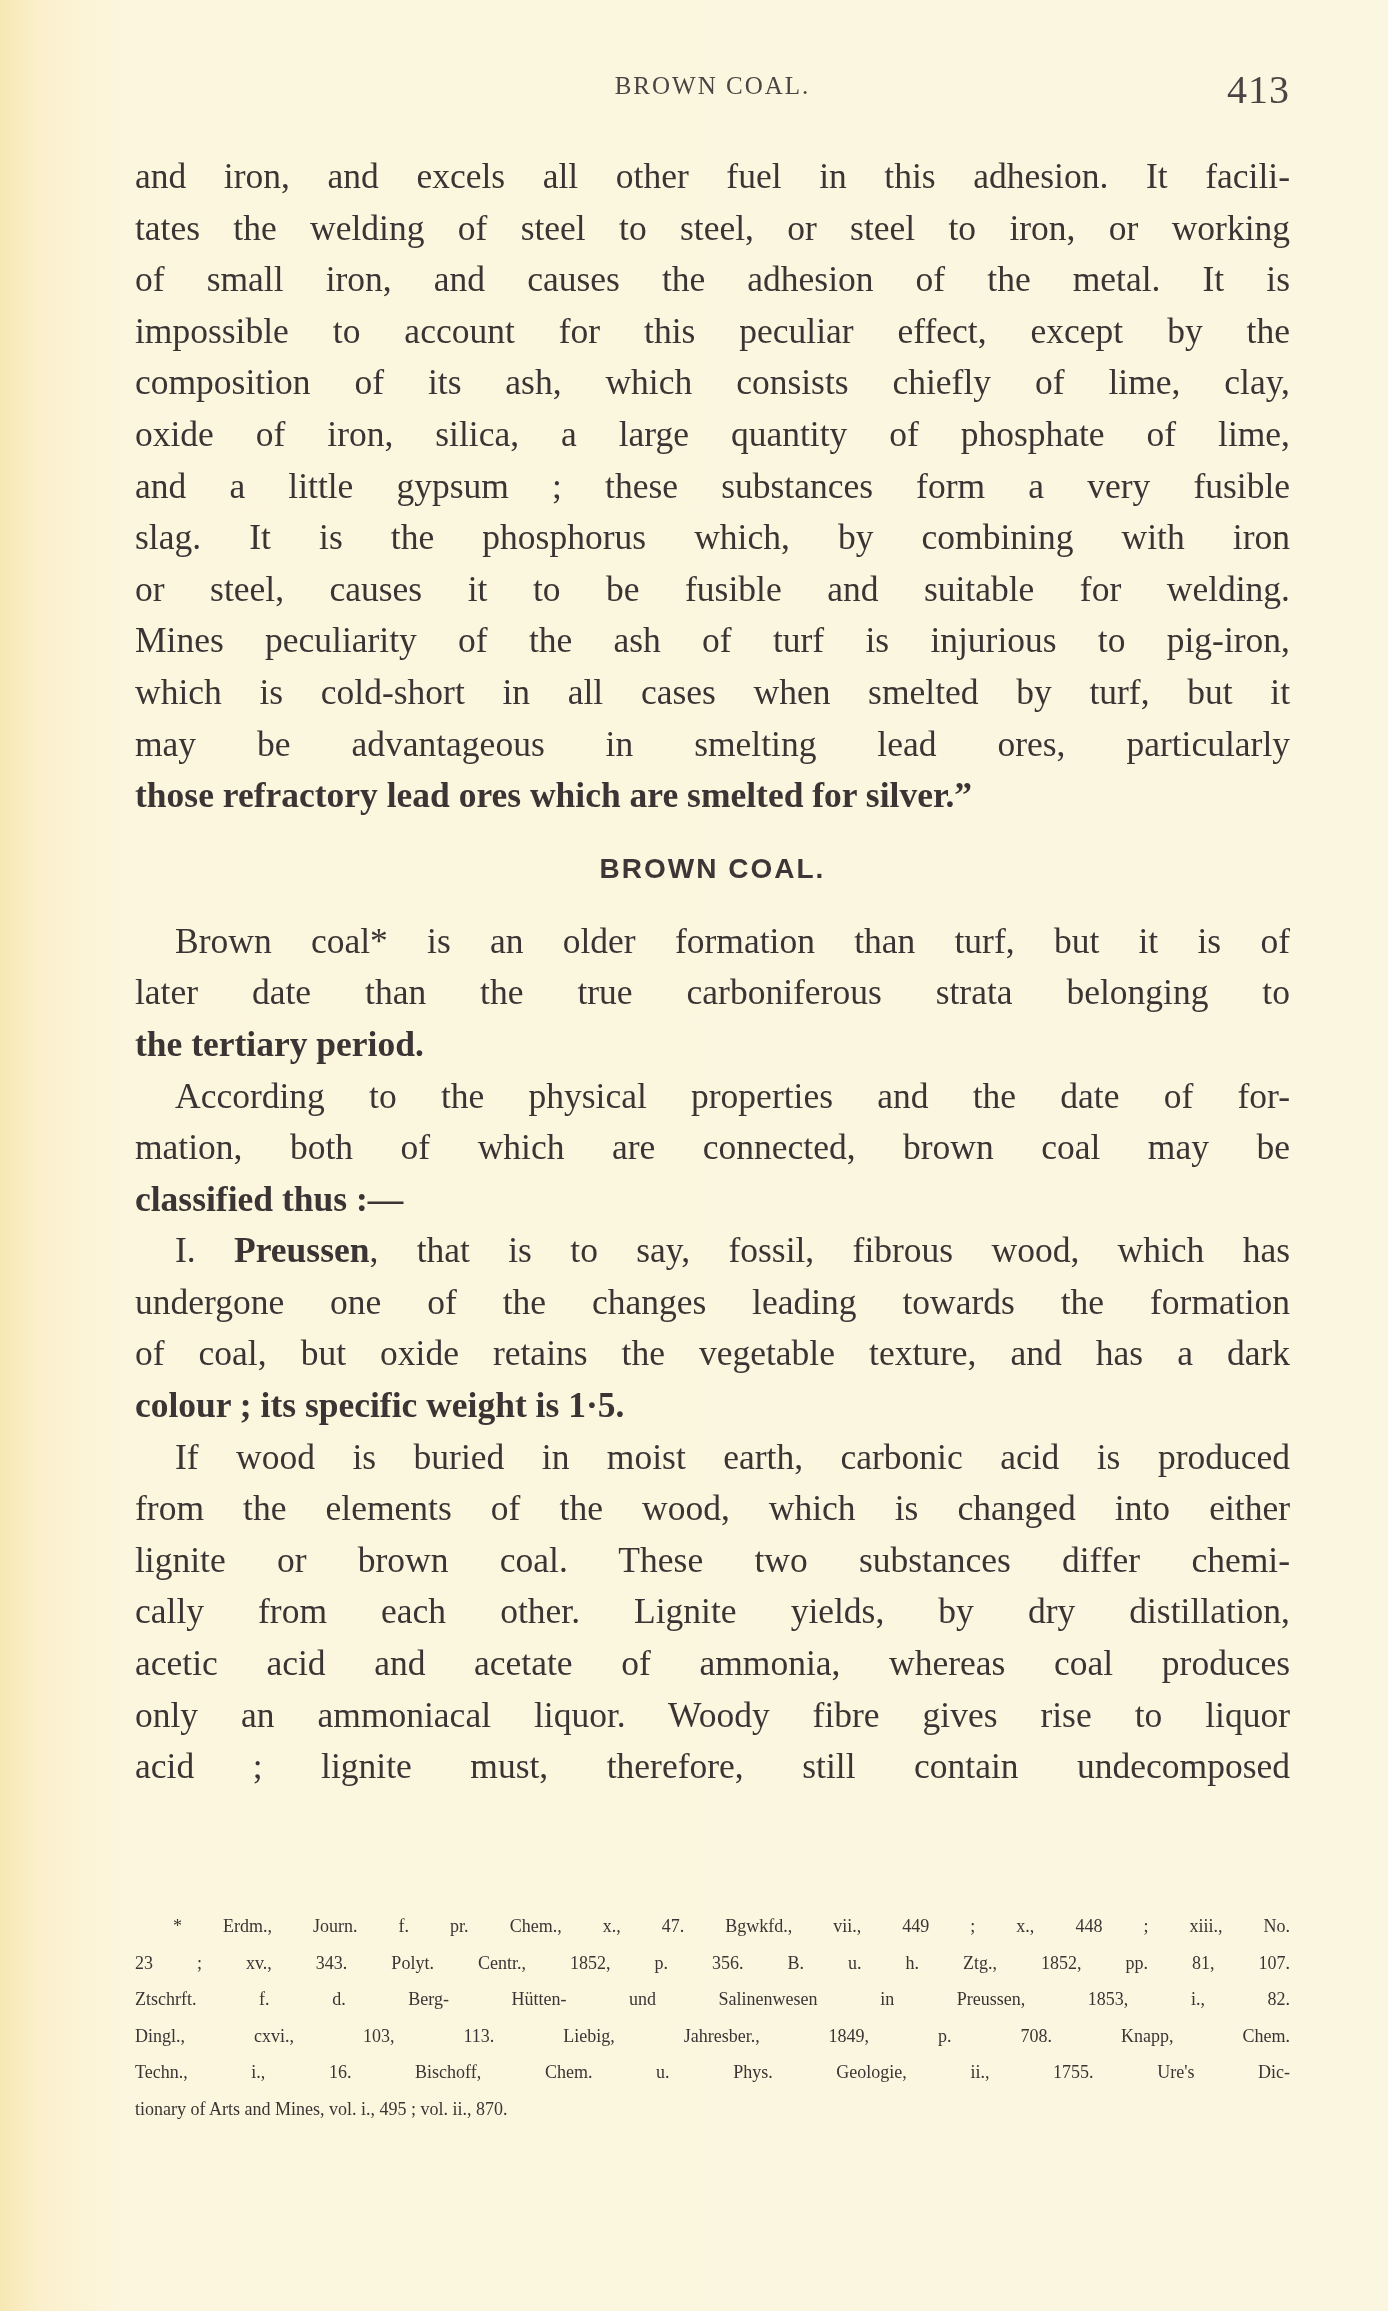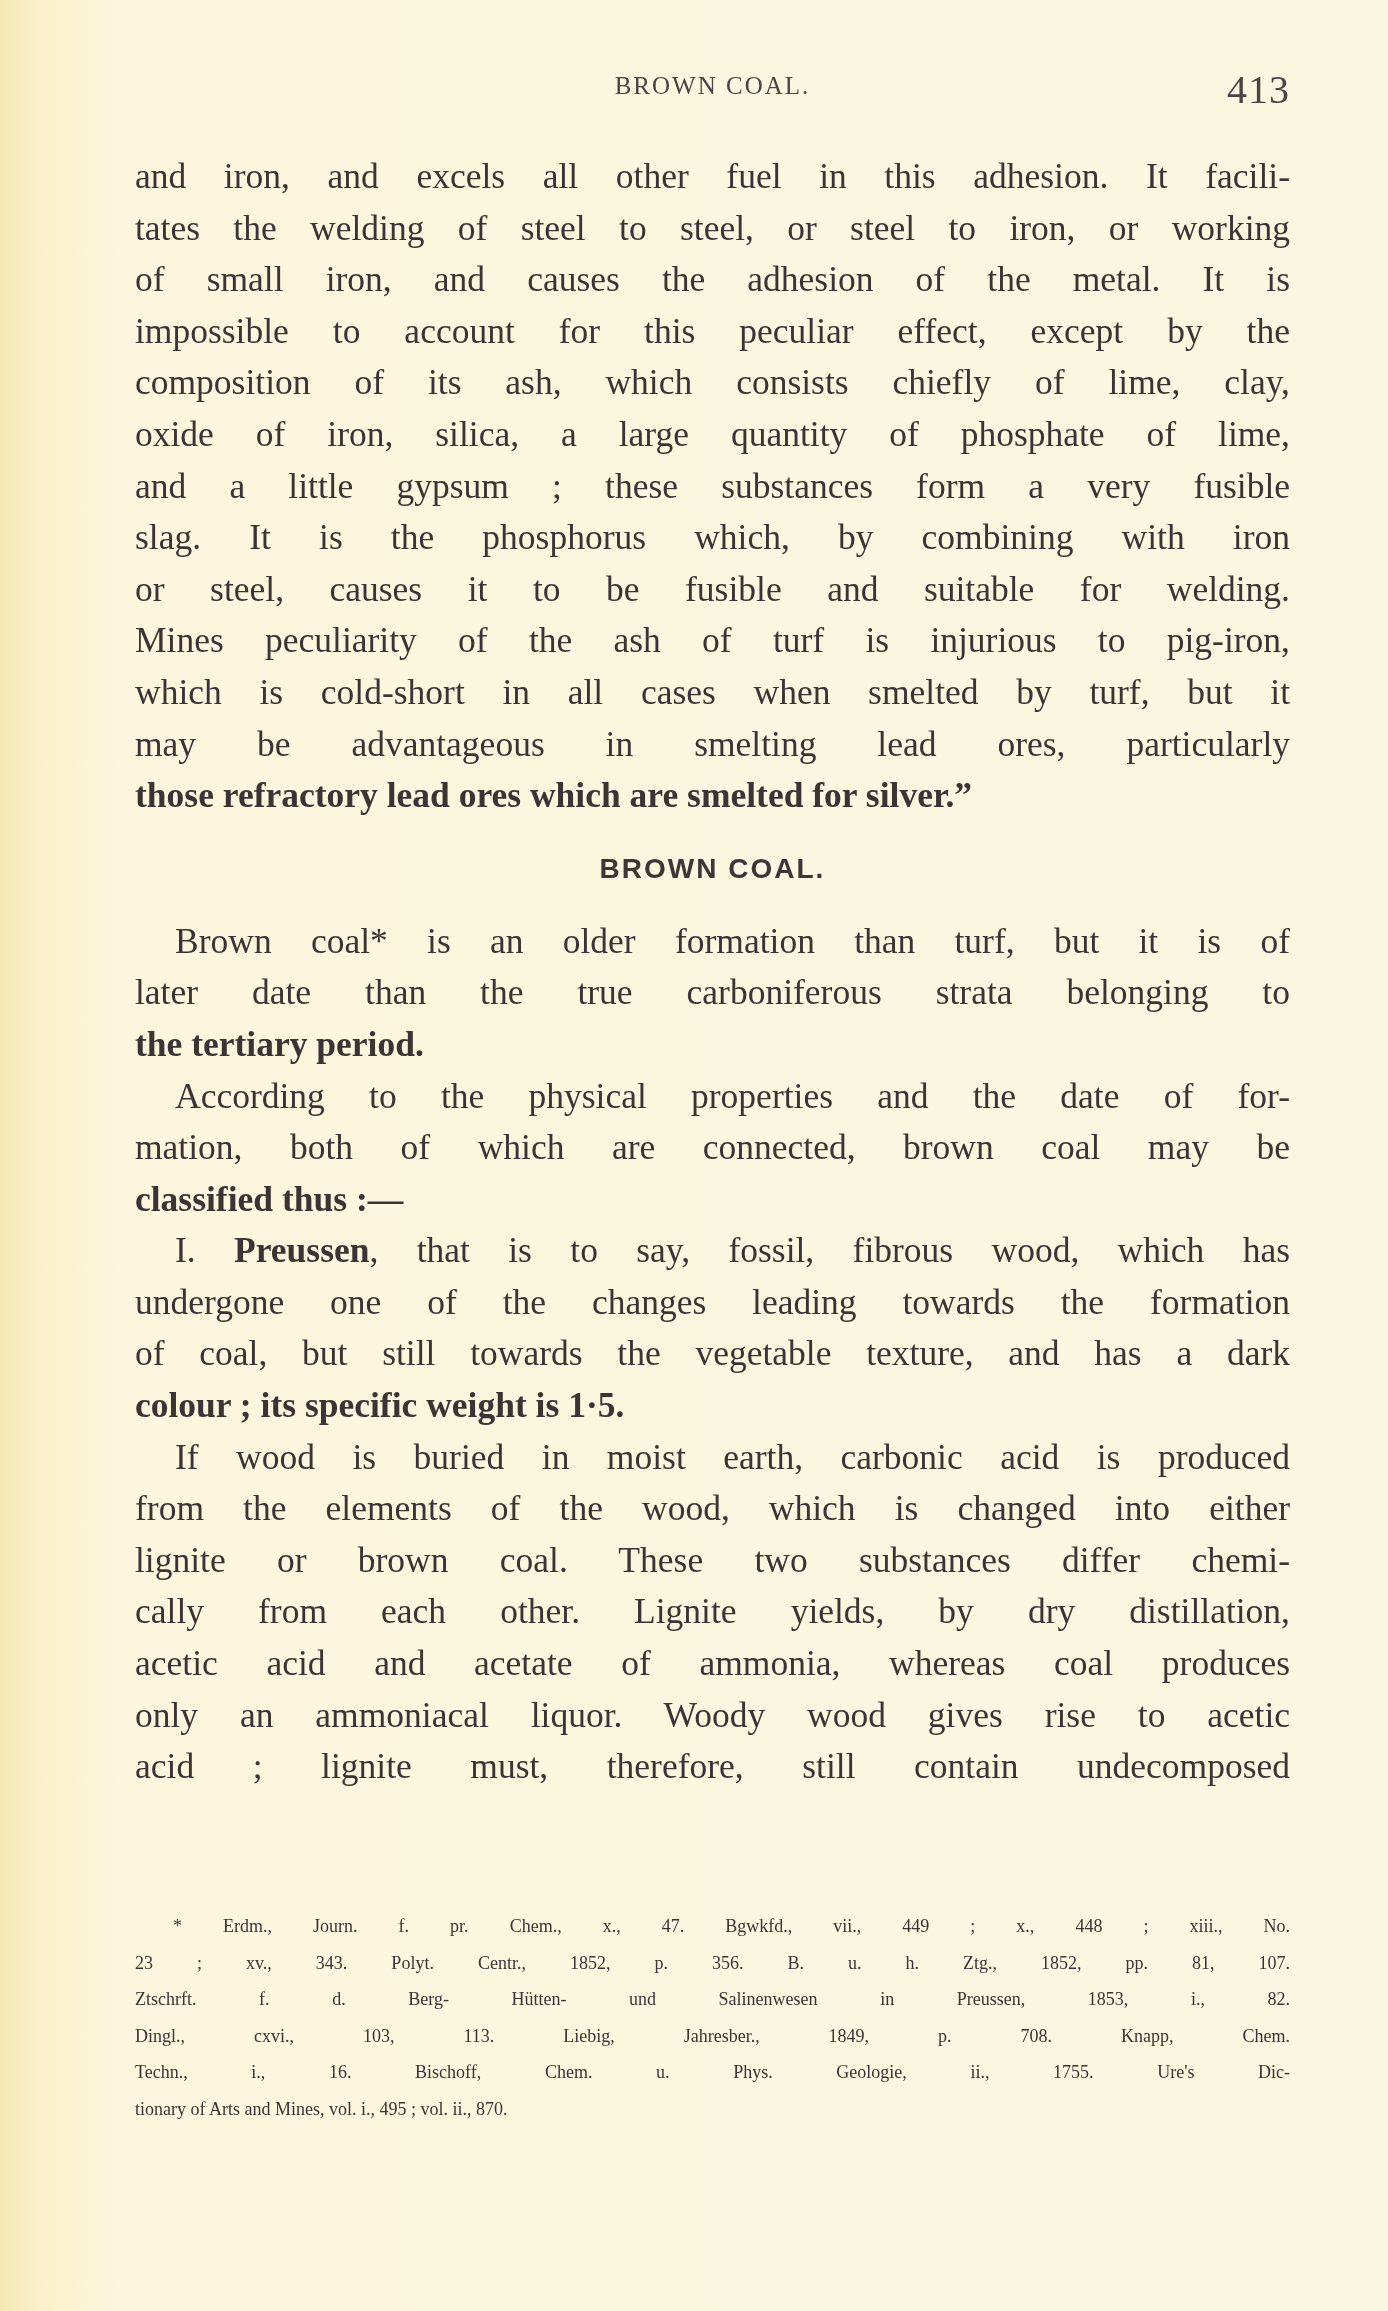--- a/index.html
+++ b/index.html
@@ -66,29 +66,29 @@
     <span class="line indent">Brown coal* is an older formation than turf, but it is of</span>
     <span class="line">later date than the true carboniferous strata belonging to</span>
     <span class="line last">the tertiary period.</span>
 
     <span class="line indent">According to the physical properties and the date of for-</span>
     <span class="line">mation, both of which are connected, brown coal may be</span>
     <span class="line last">classified thus :—</span>
 
     <span class="line indent"><span>I.</span> <span class="bold">Preussen</span><span>, that is to say, fossil, fibrous wood, which has</span></span>
     <span class="line">undergone one of the changes leading towards the formation</span>
-    <span class="line">of coal, but still towards the vegetable texture, and has a dark</span>
+    <span class="line">of coal, but oxide retains the vegetable texture, and has a dark</span>
     <span class="line last">colour ; its specific weight is 1·5.</span>
 
     <span class="line indent">If wood is buried in moist earth, carbonic acid is produced</span>
     <span class="line">from the elements of the wood, which is changed into either</span>
     <span class="line">lignite or brown coal.  These two substances differ chemi-</span>
     <span class="line">cally from each other.  Lignite yields, by dry distillation,</span>
     <span class="line">acetic acid and acetate of ammonia, whereas coal produces</span>
-    <span class="line">only an ammoniacal liquor.  Woody wood gives rise to acetic</span>
+    <span class="line">only an ammoniacal liquor.  Woody fibre gives rise to liquor</span>
     <span class="line">acid ; lignite must, therefore, still contain undecomposed</span>
   </div>
 
   <div class="footnote">
     <span class="fline indent">* Erdm., Journ. f. pr. Chem., x., 47.  Bgwkfd., vii., 449 ; x., 448 ; xiii., No.</span>
     <span class="fline">23 ; xv., 343.  Polyt. Centr., 1852, p. 356.  B. u. h. Ztg., 1852, pp. 81, 107.</span>
     <span class="fline">Ztschrft. f. d. Berg- Hütten- und Salinenwesen in Preussen, 1853, i., 82.</span>
     <span class="fline">Dingl., cxvi., 103, 113.  Liebig, Jahresber., 1849, p. 708.  Knapp, Chem.</span>
     <span class="fline">Techn., i., 16.  Bischoff, Chem. u. Phys. Geologie, ii., 1755.  Ure's Dic-</span>
     <span class="fline last">tionary of Arts and Mines, vol. i., 495 ;  vol. ii., 870.</span>

